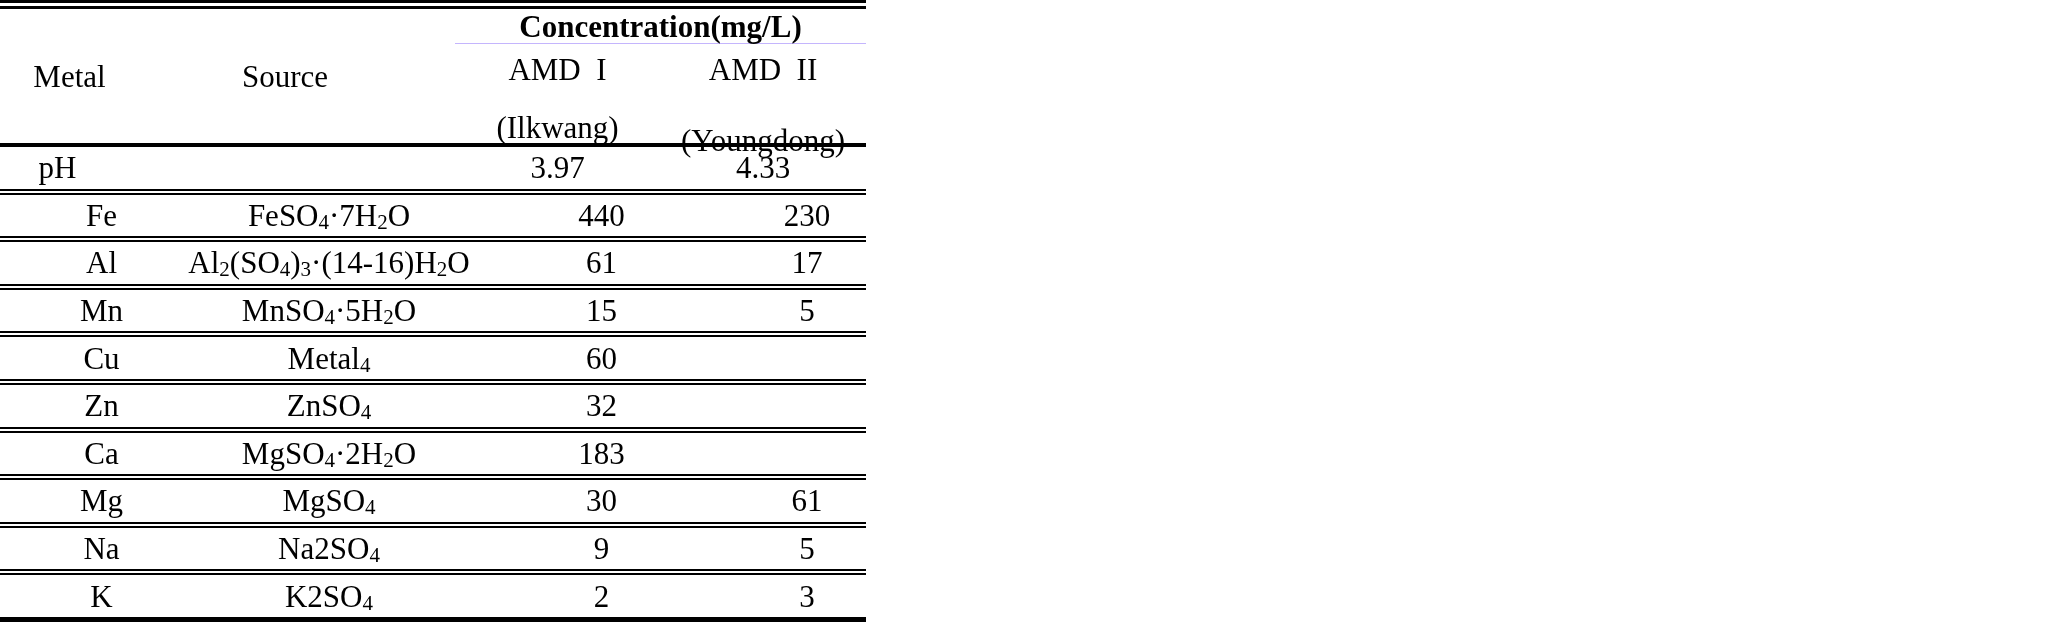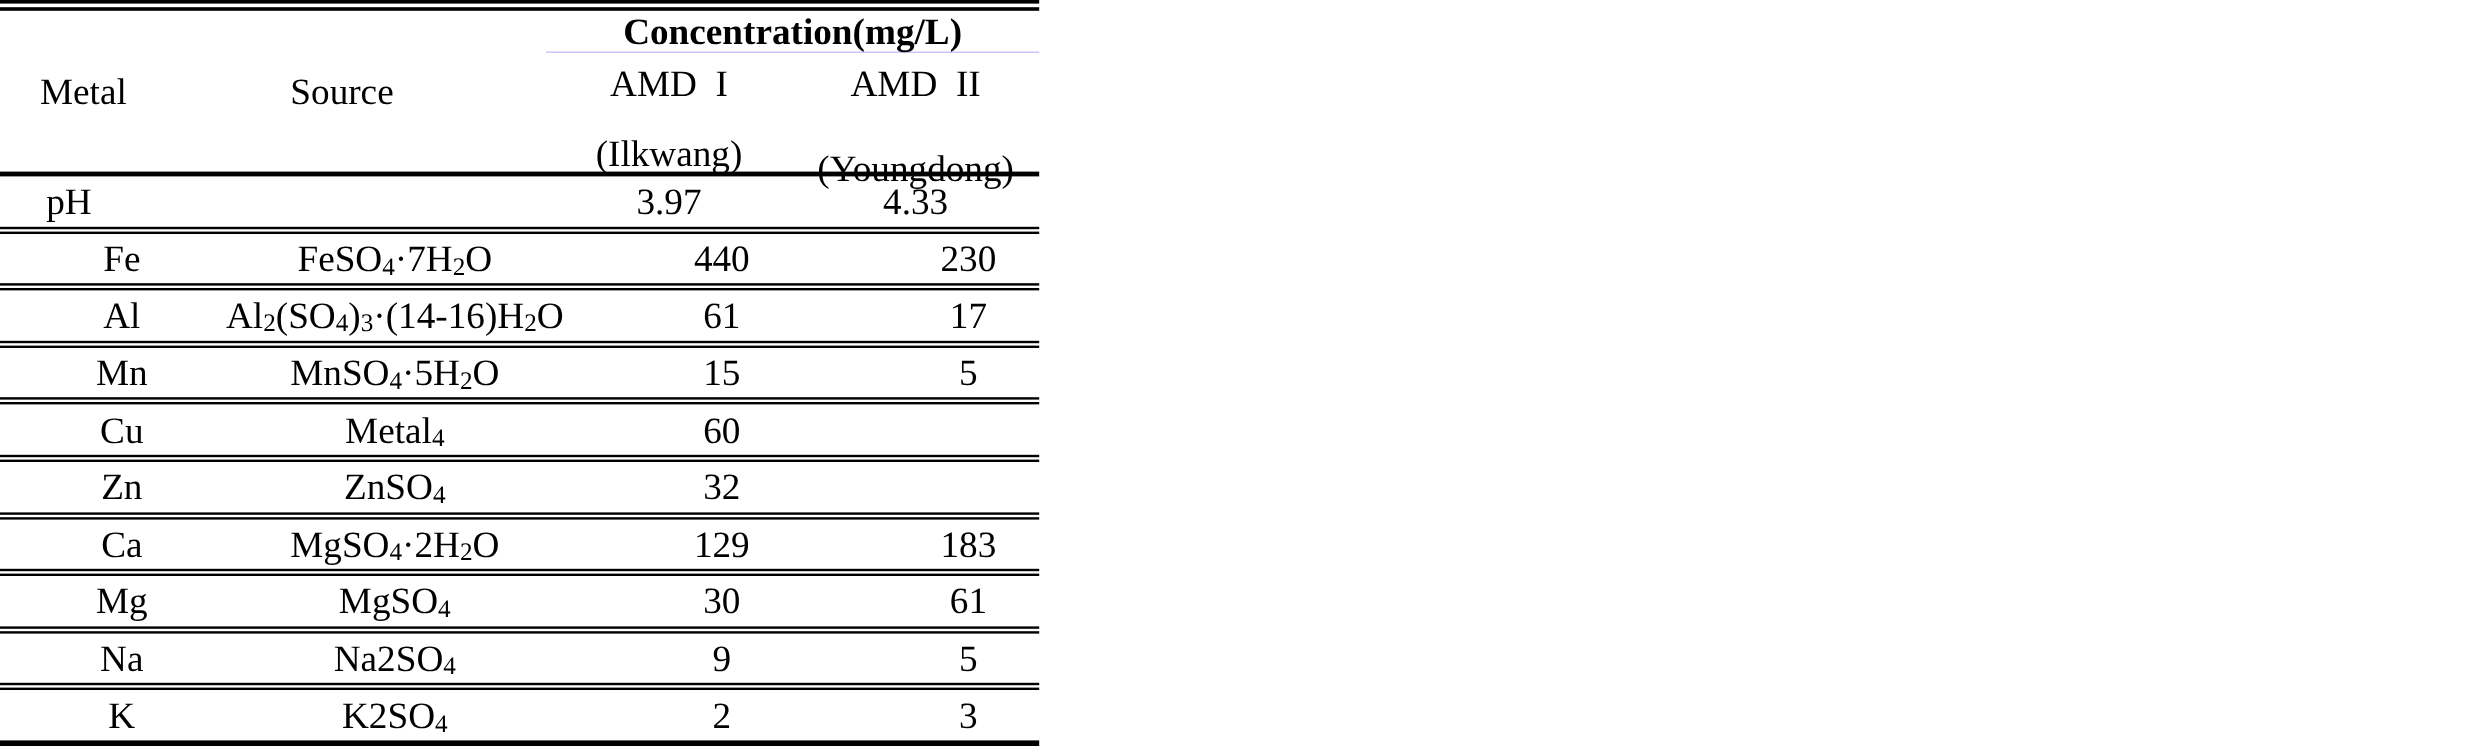--- a/index.html
+++ b/index.html
@@ -153,21 +153,20 @@
 
   <div class="trow">
     <div class="cell c-metal">Ca</div>
     <div class="cell c-source">
             <span>MgSO</span>
             <span class="sub">4</span>
             <span>·2H</span>
             <span class="sub">2</span>
             <span>O</span>
           </div>
-    <div class="cell c-amd1">129</div>
     <div class="cell c-amd2">183</div>
   </div>
 
   <div class="trow">
     <div class="cell c-metal">Mg</div>
     <div class="cell c-source">
             <span>MgSO</span>
             <span class="sub">4</span>
           </div>
     <div class="cell c-amd1">30</div>

